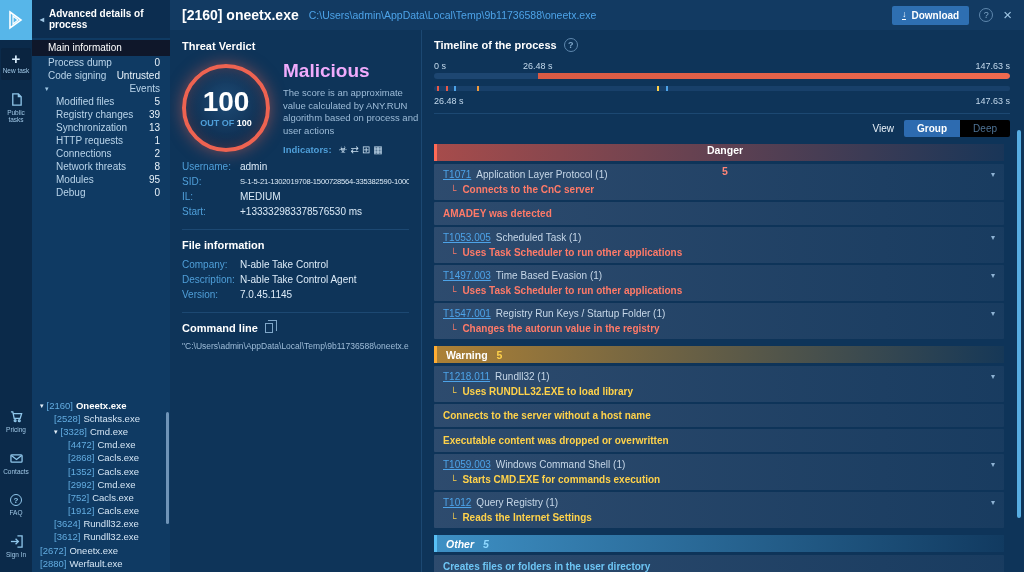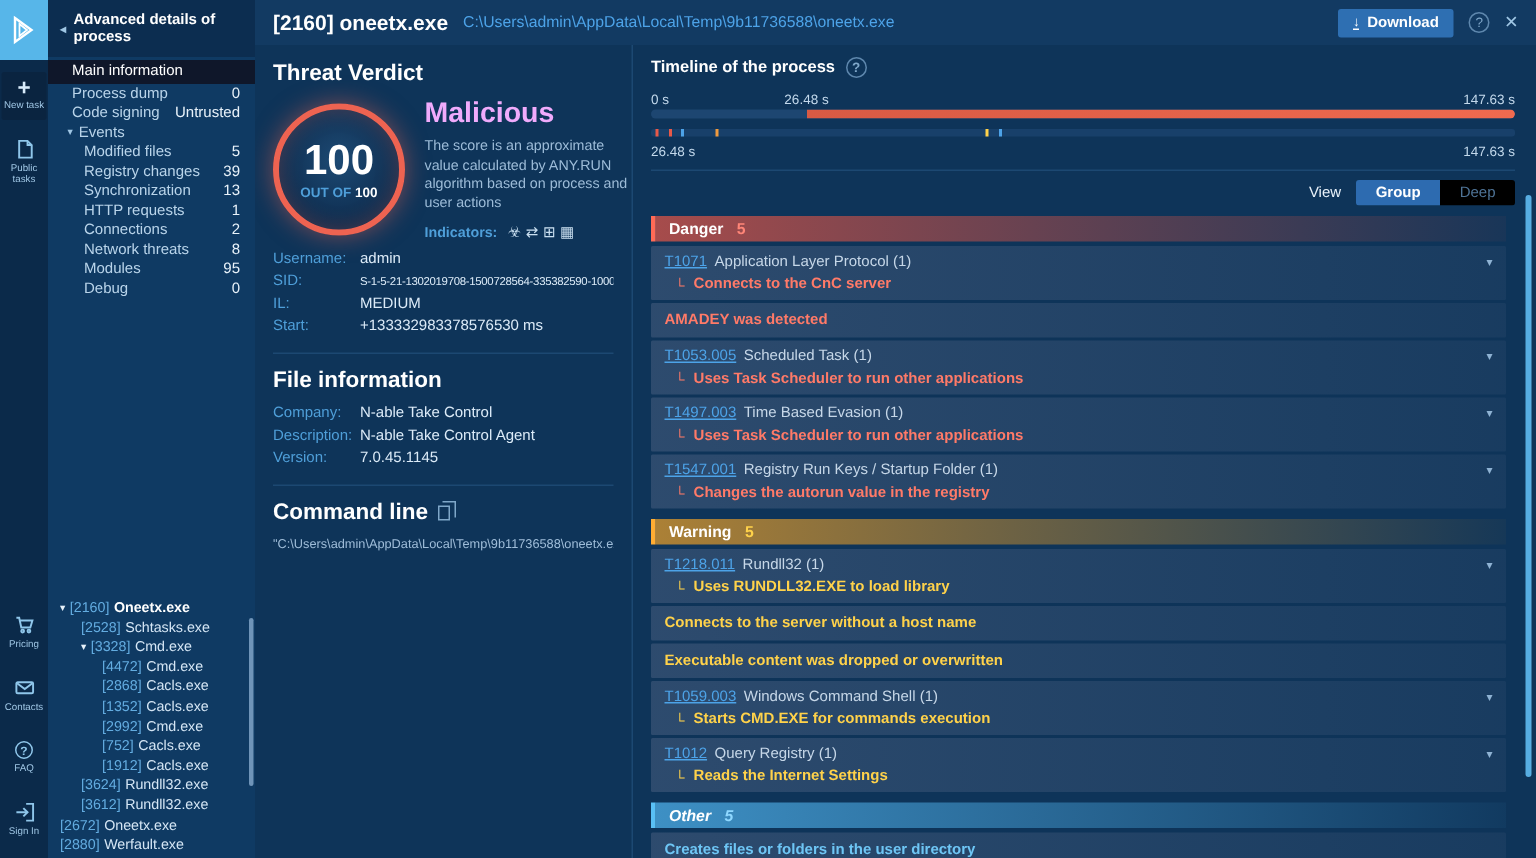--- a/index.html
+++ b/index.html
@@ -23,21 +23,21 @@
   
   .sidebar { width:138px; background:#0f3a63; display:flex; flex-direction:column; flex:none; position:relative; }
   .sb-title { background:#0c2d50; color:#fff; font-size:10px; font-weight:bold; padding:8px 6px 8px 8px;
     display:flex; gap:5px; align-items:center; cursor:pointer; }
   .back { color:#9fc6e4; font-size:8px; }
   .sb-items { padding-top:2px; }
   .sb-item { display:flex; justify-content:space-between; align-items:center; padding:2px 10px 2px 16px;
     font-size:10px; line-height:10px; color:#b9d4ea; cursor:pointer; height:13px; }
   .sb-item .val { color:#e8f2fa; }
   .sb-item.sel { background:#0f172a; color:#fff; height:16px; }
-  .sb-item.group { padding-left:13px; gap:4px; justify-content:flex-start; }
+  .sb-item.group { padding-left:13px; gap:4px; justify-content:space-between; }
   .sb-item.indent { padding-left:24px; }
   .gcaret { color:#9fc6e4; font-size:7px; }
   .sb-flex { flex:1; }
 
   .tree { font-size:9.5px; line-height:13.2px; padding-bottom:2px; }
   .tree-row { white-space:nowrap; display:flex; gap:3px; align-items:center; cursor:pointer; height:13.2px; }
   .tree .pid { color:#63ace0; }
   .tree .pname { color:#d5e6f5; }
   .tree-row.root .pname { color:#ffffff; font-weight:bold; }
   .d0 { padding-left:8px; } .d1 { padding-left:22px; } .d2 { padding-left:36px; }
@@ -54,21 +54,21 @@
     display:flex; gap:5px; align-items:center; cursor:pointer; font-family:inherit; font-weight:bold; }
   .dl-ic { font-size:9px; border-bottom:1px solid #fff; line-height:9px; }
   .qmark { width:14px; height:14px; border:1px solid #5e87ad; border-radius:50%; color:#7fa7c9; font-size:9px;
     display:flex; align-items:center; justify-content:center; cursor:pointer; }
   .close { color:#9fc6e4; font-size:15px; cursor:pointer; line-height:14px; }
 
   .content { flex:1; display:flex; min-height:0; }
 
   
   .leftcol { width:252px; flex:none; border-right:1px solid #1c4872; padding:8px 12px; overflow:hidden; }
-  h3 { font-size:15px; color:#fff; margin:2px 0 8px; font-weight:bold; }
+  h3 { font-size:11px; color:#fff; margin:2px 0 8px; font-weight:bold; }
   h3.sect { border-top:1px solid #1c4872; padding-top:9px; margin-top:12px; }
   .verdict-row { display:flex; gap:13px; align-items:center; margin:8px 0 6px; }
   .gauge { width:88px; height:88px; border-radius:50%; border:4px solid #ee6351; flex:none;
     box-shadow:0 0 16px rgba(238,99,81,.5), inset 0 0 14px rgba(238,99,81,.28);
     background:radial-gradient(circle at 50% 42%, #1d4a74, #0d2c4e 72%);
     display:flex; flex-direction:column; align-items:center; justify-content:center; }
   .score { font-size:28px; font-weight:bold; color:#fff; line-height:28px; }
   .outof { font-size:9px; margin-top:2px; }
   .oo  { color:#4f9fd9; font-weight:bold; }
   .oot { color:#fff; font-weight:bold; }
@@ -104,21 +104,21 @@
   .vw { color:#e9f2fa; font-weight:normal; cursor:pointer; }
   .seggrp { display:flex; border-radius:2px; overflow:hidden; }
   .seg-btn { padding:3px 13px; font-size:10px; cursor:pointer; }
   .seg-btn.on  { background:#2d6bb0; color:#fff; font-weight:bold; }
   .seg-btn.off { background:#000000; color:#4e7396; }
 
   .sections { flex:1; overflow:hidden; padding-right:6px; }
   .sec { margin-bottom:7px; }
   .sec-head { height:17px; display:flex; align-items:center; gap:9px; padding-left:9px; font-size:10.5px;
     font-weight:bold; color:#fff; border-left:3px solid; margin-bottom:3px; cursor:pointer; }
-  .sec-danger  .sec-head { background:linear-gradient(90deg, rgba(225,85,70,.72), rgba(225,85,70,.05)); border-color:#ff6a56; }
+  .sec-danger  .sec-head { background:linear-gradient(90deg, rgba(225,85,70,.72), rgba(225,85,70,.05)); border-color:#ff6a56;flex-direction:column; }
   .sec-warning .sec-head { background:linear-gradient(90deg, rgba(216,150,44,.78), rgba(216,150,44,.04)); border-color:#ffad33; }
   .sec-other   .sec-head { background:linear-gradient(90deg, rgba(70,160,215,.85), rgba(70,160,215,.06)); border-color:#59c0f5;font-style:italic; }
   .sec-danger  .cnt { color:#ff8577; }
   .sec-warning .cnt { color:#ffd24a; }
   .sec-other   .cnt { color:#8fd8ff; }
 
   .row { background:linear-gradient(90deg, rgba(118,128,158,.30), rgba(118,128,158,.10));
     margin-bottom:2px; padding:5px 9px; border-radius:1px; cursor:pointer; }
   .trline { display:flex; align-items:center; gap:5px; font-size:10px; }
   .tid { color:#4da3e8; text-decoration:underline; cursor:pointer; }

